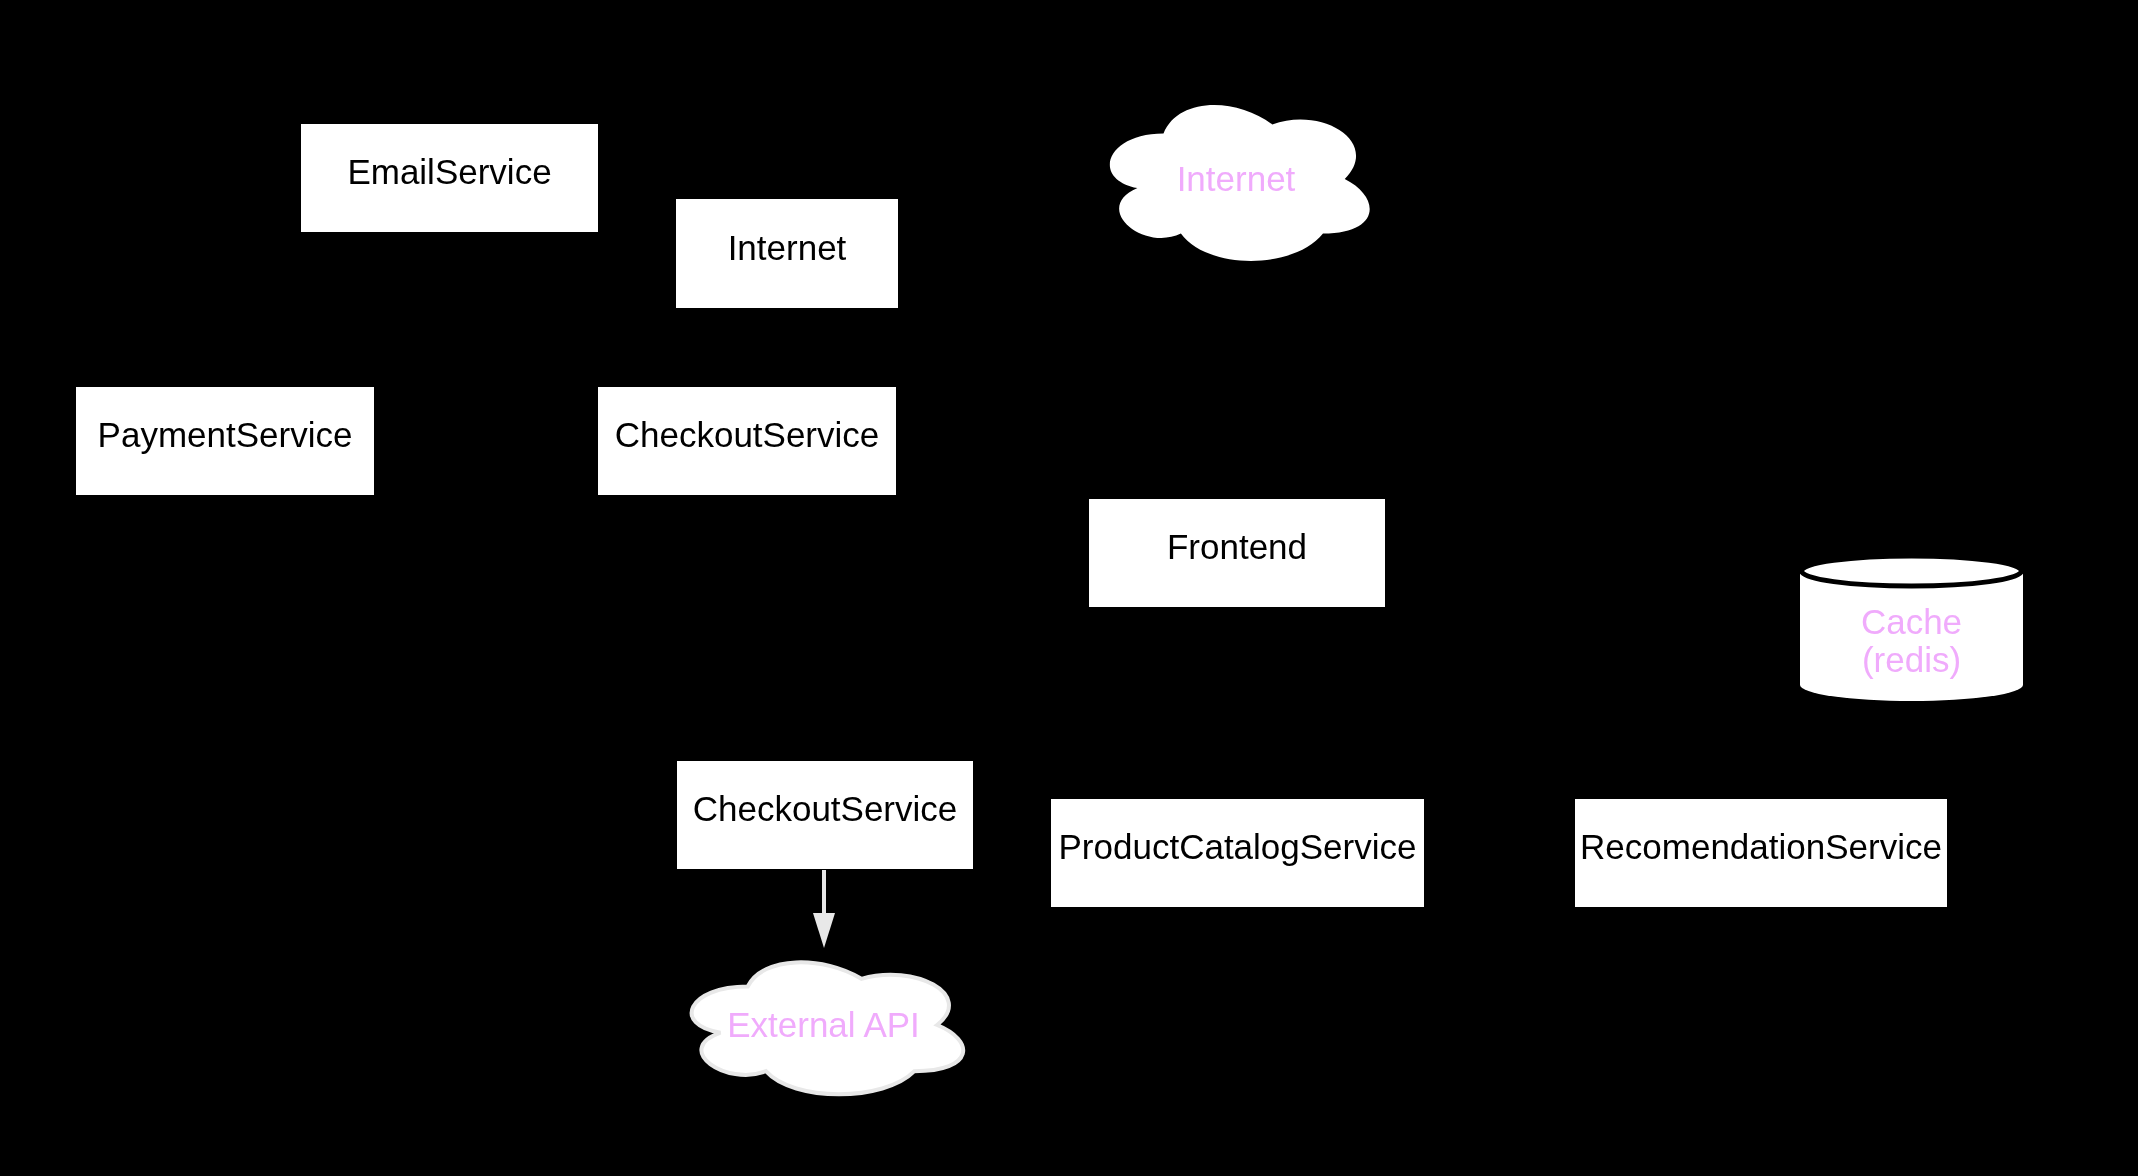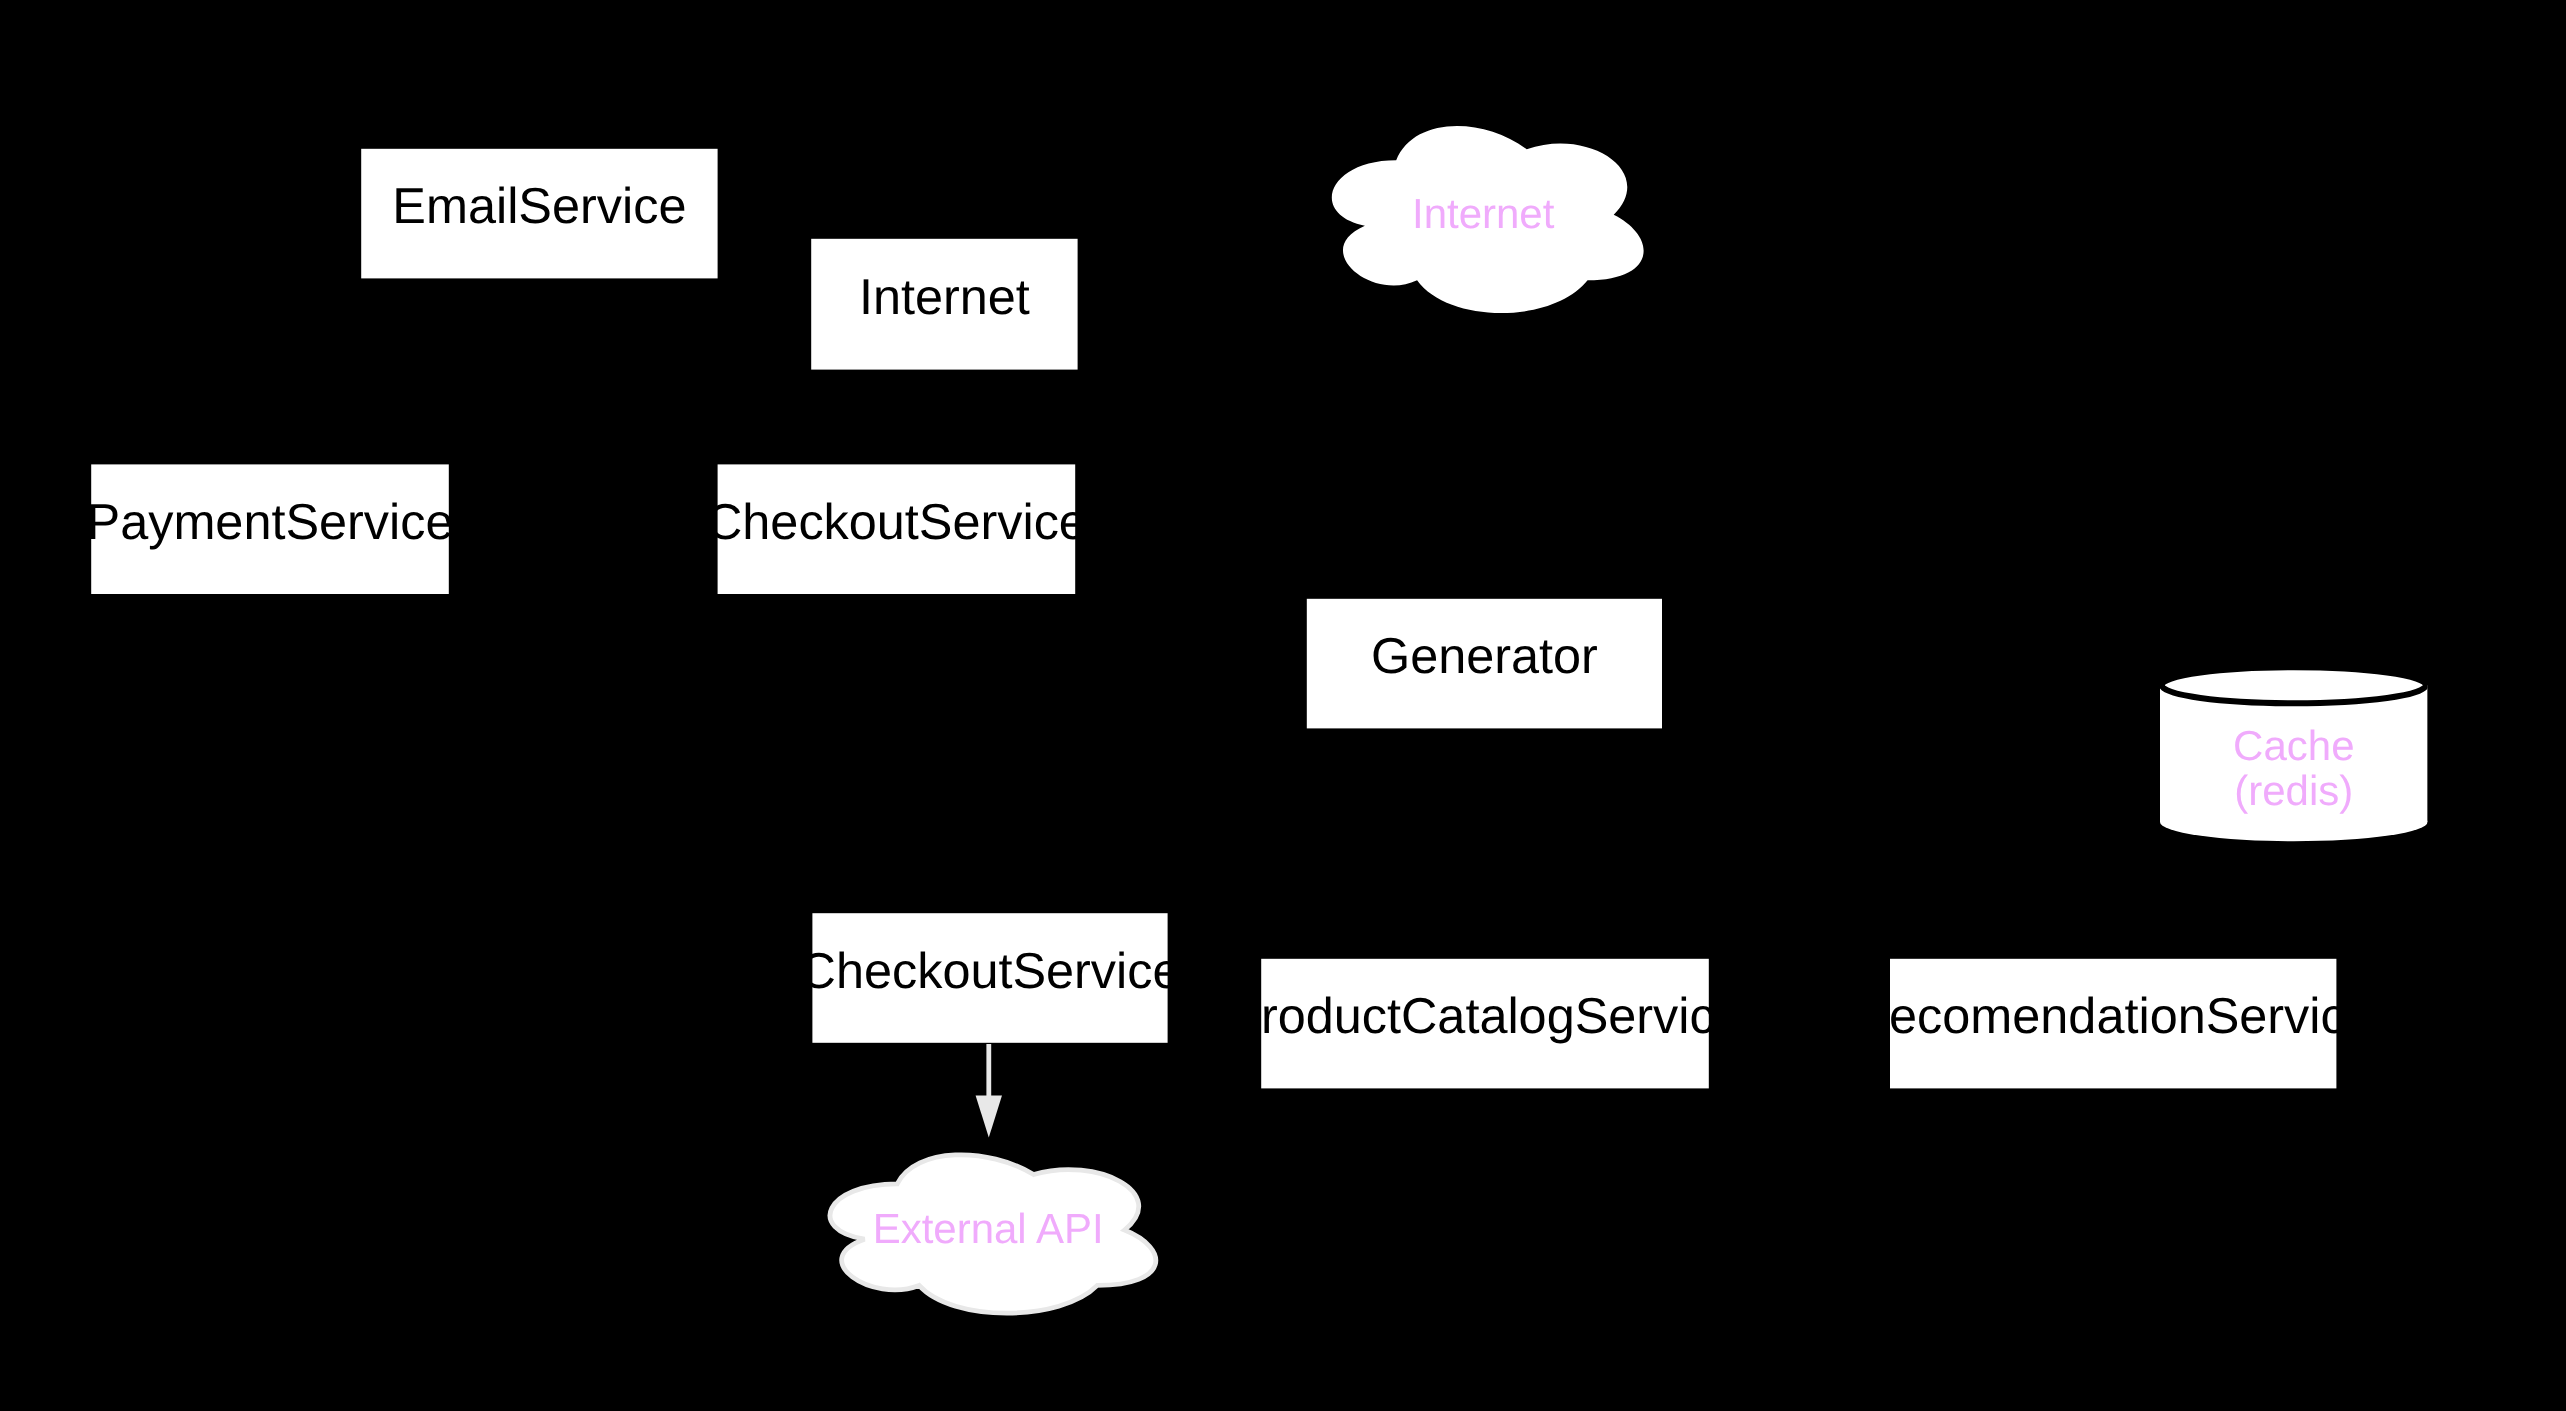--- a/index.html
+++ b/index.html
@@ -19,21 +19,21 @@
     position: absolute;
     box-sizing: border-box;
   }
   .rect, .rounded {
     background: #ffffff;
     color: #000000;
     display: flex;
     align-items: center;
     justify-content: center;
     text-align: left;
-    font-size: 42px;
+    font-size: 35px;
     line-height: 40px;
     padding-bottom: 12px;
   }
   .rounded {
     border-radius: 60px;
   }
   .shapewrap {
     display: flex;
     align-items: center;
     justify-content: center;
@@ -89,21 +89,21 @@
   <div class="node rect" style="left:76px; top:387px; width:298px; height:108px">
     <span class="lbl">PaymentService</span>
   </div>
 
   <div class="node rect" style="left:598px; top:387px; width:298px; height:108px">
     <span class="lbl">CheckoutService</span>
   </div>
 
 
   <div class="node rect" style="left:1089px; top:499px; width:296px; height:108px">
-    <span class="lbl">Generator</span>
+    <span class="lbl">Frontend</span>
   </div>
 
   <div class="node shapewrap" style="left:1800px; top:554px; width:223px; height:148px">
     <svg viewBox="0 0 223 148" preserveAspectRatio="none">
       <ellipse cx="111.5" cy="131" rx="111.5" ry="16" fill="#ffffff"></ellipse>
       <rect x="0" y="17" width="223" height="114" fill="#ffffff"></rect>
       <ellipse cx="111.5" cy="17" rx="110" ry="15" fill="#ffffff" stroke="#000000" stroke-width="5"></ellipse>
     </svg>
     <span class="lbl cyl-label"><span>Cache</span>
 <span>(redis)</span></span>

